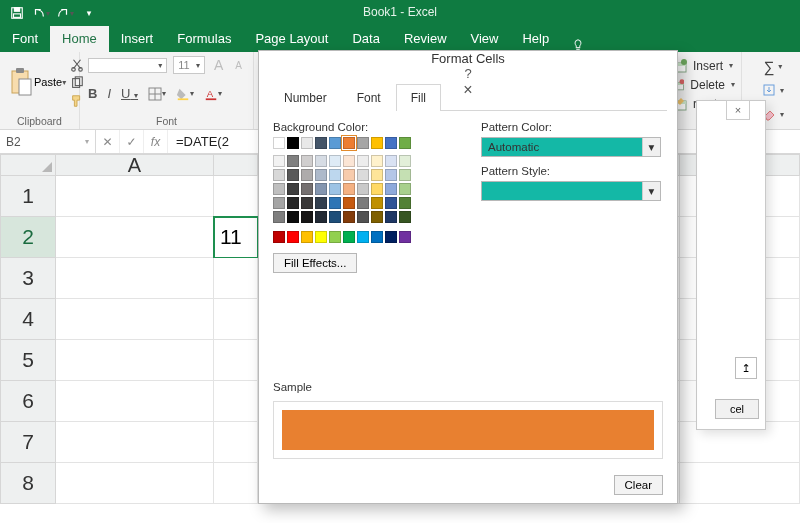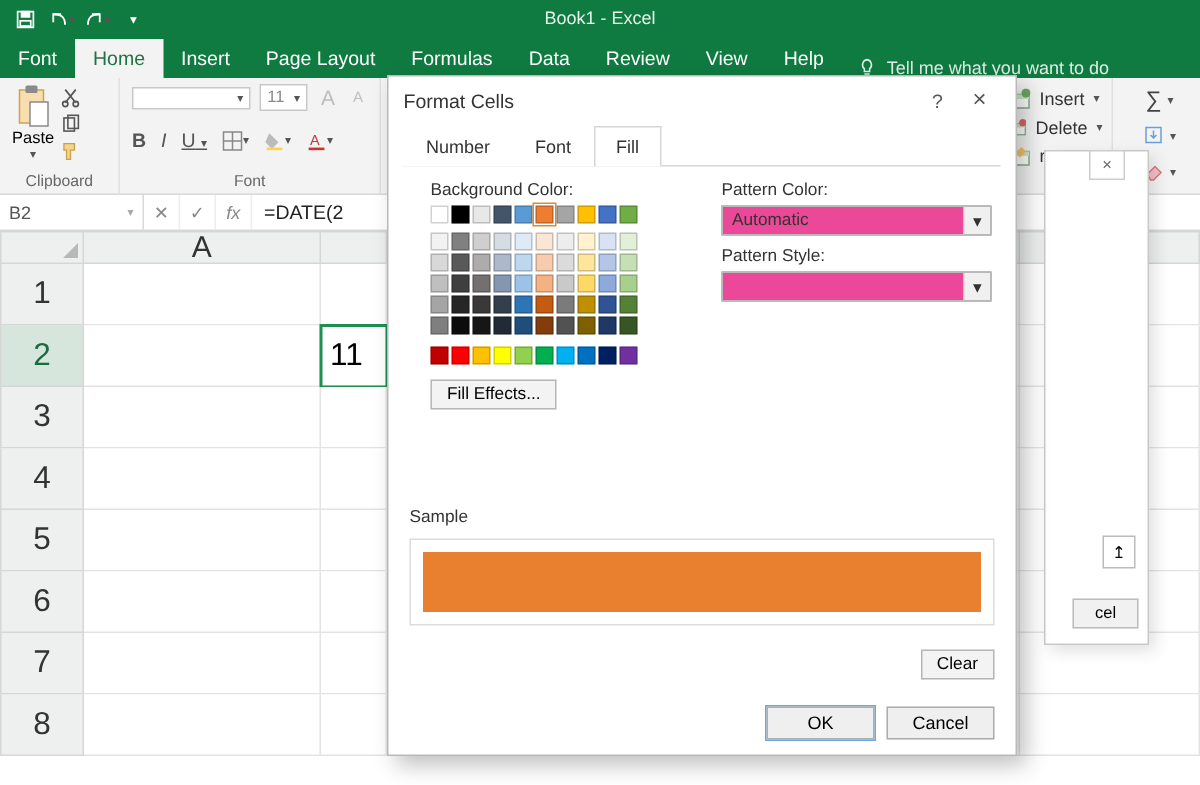--- a/index.html
+++ b/index.html
@@ -49,36 +49,36 @@
   .colh { background:#eef0f0; border:1px solid #d6d6d6; border-left:none; text-align:center; font-size:20px; color:#333; line-height:20px; }
   .rows { }
   .row { display:flex; height:41px; }
   .rowh { width:56px; background:#eef0f0; border:1px solid #d6d6d6; border-top:none; text-align:center; font-size:21px; color:#333; display:flex; align-items:center; justify-content:center;}
   .rowh.selA { background:#d7e6dc; color:#1a6b3f; }
   .cell { border-right:1px solid #e3e3e3; border-bottom:1px solid #e3e3e3; font-size:21px; display:flex; align-items:center; padding:0 6px; background:#fff; }
   .cell.sel { outline:2px solid #1d8f4f; outline-offset:-1px; }
 
   
   .dialog { position:absolute; left:258px; top:50px; width:420px; height:454px; background:#fff; border:1px solid #b9b9b9; box-shadow:6px 6px 14px rgba(0,0,0,0.25); display:flex; flex-direction:column; z-index:50; }
-  .dlg-title { height:32px; display:flex; align-items:center; padding:0 10px; font-size:13px; color:#333; }
+  .dlg-title { height:32px; display:flex; align-items:center; padding:0 10px; font-size:13px; color:#333;flex-direction:column; }
   .dlg-title .spacer { flex:1; }
   .dlg-title .tbtn { width:28px; text-align:center; color:#555; font-size:13px; }
   .dlg-tabs { display:flex; border-bottom:1px solid #d6d6d6; margin:0 10px; font-size:12px; }
   .dlg-tab { padding:6px 14px 6px 14px; color:#333; border:1px solid transparent; border-bottom:none; position:relative; top:1px; background:#fff; }
   .dlg-tab.active { border-color:#d6d6d6; background:#fff; }
   .dlg-body { flex:1; padding:10px 14px 8px 14px; position:relative; font-size:11.5px; color:#333; }
-  .lcol { position:absolute; left:28px; top:10px; width:200px; }
+  .lcol { position:absolute; left:14px; top:10px; width:200px; }
   .rcol { position:absolute; left:222px; top:10px; width:180px; }
   .flabel { font-size:11.5px; margin-bottom:4px; }
   .nocolor { width:138px; height:17px; border:1px solid #bcbcbc; background:#fff; font-size:11px; display:flex; align-items:center; justify-content:center; margin-bottom:3px;}
   .swatchrow { display:flex; gap:2px; margin-bottom:2px; }
   .sw { width:12px; height:12px; border:1px solid rgba(0,0,0,0.18); }
   .sw.sel { outline:1px solid #e28a2b; outline-offset:1px; }
   .dlgbtn { border:1px solid #b6b6b6; background:#f3f3f3; font-size:11.5px; padding:3px 10px; }
-  .combo2 { border:1px solid #b8b8b8; background:#ec4899; height:20px; font-size:11.5px; display:flex; align-items:center; padding:0 6px; justify-content:space-between; }
+  .combo2 { border:1px solid #b8b8b8; background:#14b8a6; height:20px; font-size:11.5px; display:flex; align-items:center; padding:0 6px; justify-content:space-between; }
   .combo2 .dd { width:18px; text-align:center; border-left:1px solid #ccc; margin-right:-6px; height:100%; display:flex;align-items:center;justify-content:center; background:#f0f0f0;}
   .sample-frame { border:1px solid #dcdcdc; padding:8px; margin-top:8px; }
   .sample-swatch { height:40px; background:#e88030; }
   .dlg-footer { height:42px; display:flex; align-items:center; justify-content:flex-end; gap:8px; padding:0 14px; }
   .dlg-footer .pbtn { border:1px solid #adadad; background:#efefef; width:72px; height:22px; font-size:12px; display:flex; align-items:center; justify-content:center; }
   .dlg-footer .pbtn.primary { box-shadow:0 0 0 1px #6aa7e8; }
 
   
   .bgpanel { position:absolute; right:34px; top:100px; width:70px; height:330px; border:1px solid #c9c9c9; background:#fff; box-shadow:4px 4px 10px rgba(0,0,0,0.12); z-index:10;}
   .bgpanel .bx { position:absolute; right:8px; bottom:50px; width:22px;height:22px;border:1px solid #bbb; display:flex;align-items:center;justify-content:center; font-size:11px;}
@@ -114,39 +114,38 @@
       </div>
     <div class="qbtn" style="font-size:9px;">▾</div>
   </div>
   <div class="title-center">Book1  -  Excel</div>
 </div>
 
 <div class="ribtabs">
   <div class="ribtab">Font</div>
   <div class="ribtab active">Home</div>
   <div class="ribtab">Insert</div>
+  <div class="ribtab">Formulas</div>
   <div class="ribtab">Page Layout</div>
-  <div class="ribtab">Formulas</div>
   <div class="ribtab">Data</div>
   <div class="ribtab">Review</div>
   <div class="ribtab">View</div>
   <div class="ribtab">Help</div>
   <div class="tellme">
     <svg viewBox="0 0 16 16" fill="none" stroke="#dfeee6" stroke-width="1.2">
         <path d="M8 2a4 4 0 0 0-2 7v2h4v-2a4 4 0 0 0-2-7z"></path>
         <path d="M6 13h4"></path>
       </svg>
-    <span>Tell me what you want to do</span>
   </div>
 </div>
 
 <div class="ribbon">
   <div class="group" style="width:80px;">
     <div style="display:flex;gap:4px;">
-      <div style="display:flex;flex-direction:column;align-items:center;">
+      <div style="display:flex;flex-direction:row;align-items:center;">
         <svg width="26" height="30" viewBox="0 0 26 30">
             <rect x="4" y="4" width="16" height="22" fill="#f8ddae" stroke="#caa35a"></rect>
             <rect x="8" y="1" width="8" height="5" rx="1" fill="#8a8a8a"></rect>
             <rect x="11" y="12" width="12" height="16" fill="#fff" stroke="#8a8a8a"></rect>
           </svg>
         <span style="font-size:11px;">Paste</span>
         <span class="caret">▾</span>
       </div>
       <div style="display:flex;flex-direction:column;gap:4px;padding-top:2px;">
         <span class="iconbtn">
@@ -474,17 +473,13 @@
     <div style="position:absolute; left:14px; right:14px; bottom:44px;margin-top:32px;">
       <div class="flabel">Sample</div>
       <div class="sample-frame">
         <div class="sample-swatch" style="background: rgb(232, 128, 48);"></div>
       </div>
     </div>
     <div style="position:absolute; right:14px; bottom:8px;">
       <button class="dlgbtn">Clear</button>
     </div>
   </div>
-  <div class="dlg-footer">
-    <div class="pbtn primary">OK</div>
-    <div class="pbtn">Cancel</div>
-  </div>
 </div>
 
 </body></html>

